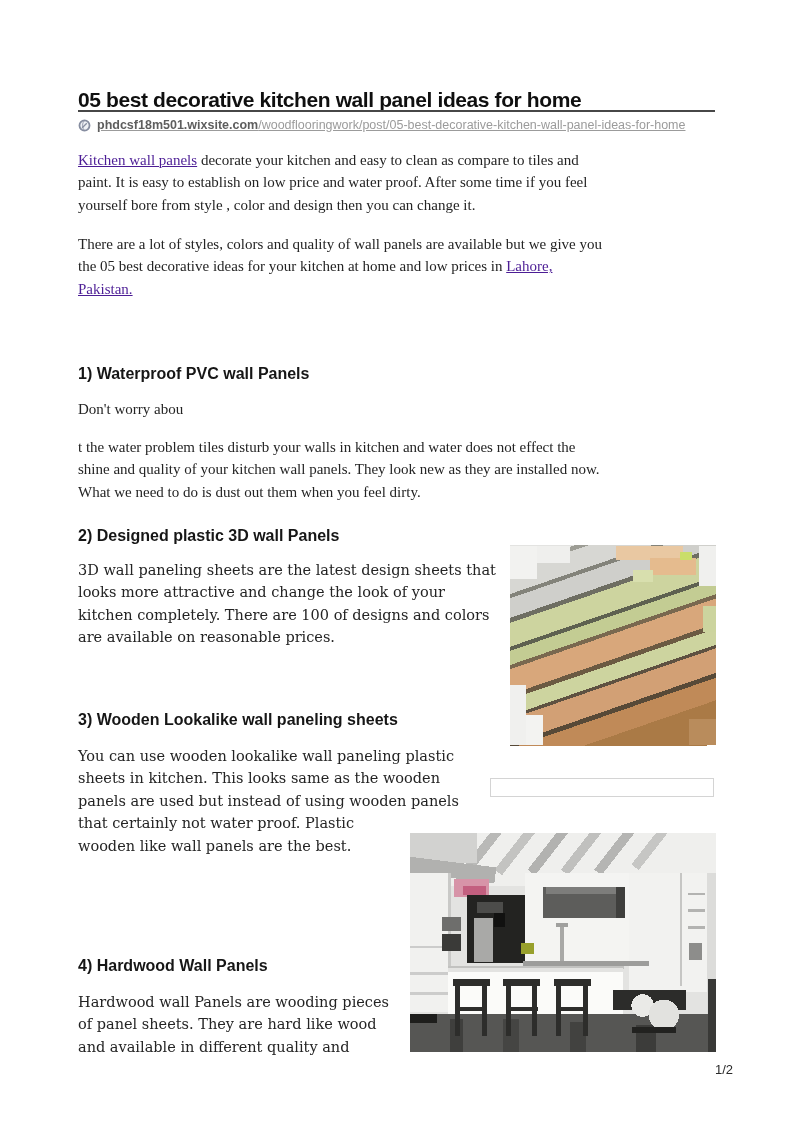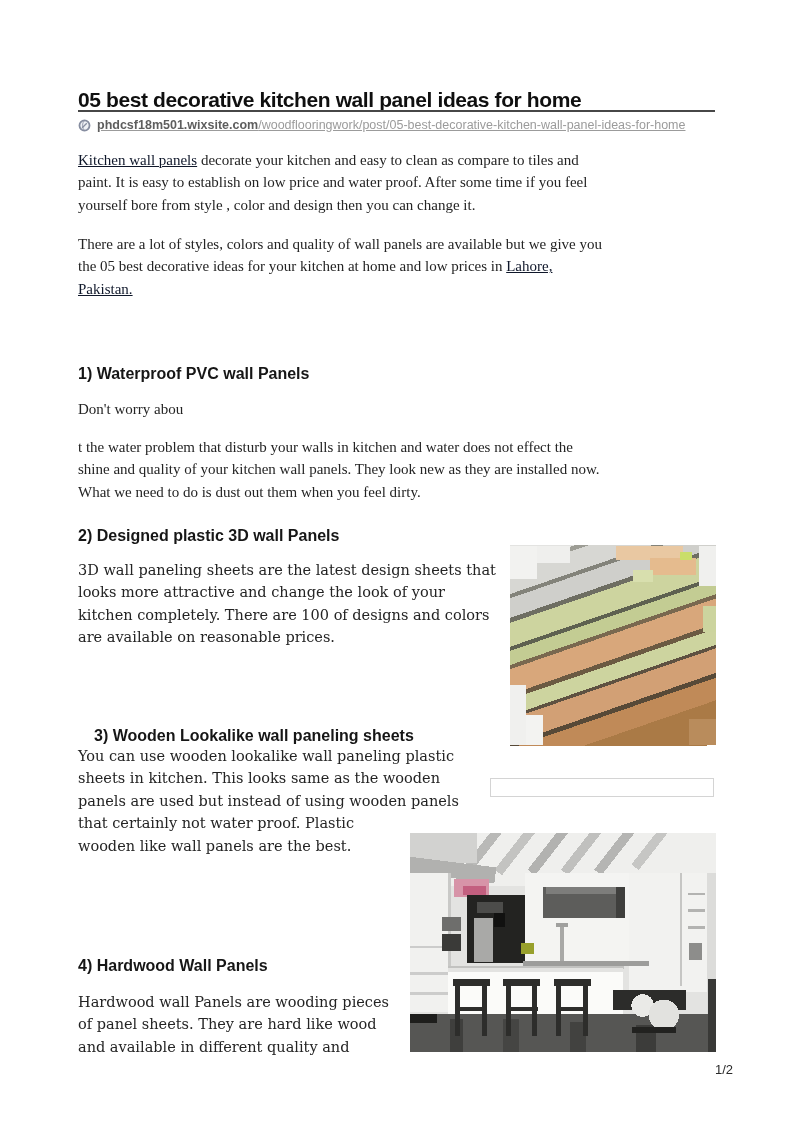--- a/index.html
+++ b/index.html
@@ -41,21 +41,21 @@
   .para-b{
     font-family:"DejaVu Serif", serif;
     font-size:14.5px;line-height:22.4px;
     white-space:pre;color:#242424;
   }
   .heading{
     font-family:Liberation Sans, sans-serif;
     font-weight:bold;font-size:16px;line-height:20px;
     color:#161616;white-space:pre;
   }
-  .body-link{color:#0f172a;text-decoration:underline;text-decoration-thickness:1px;cursor:pointer;}
+  .body-link{color:#4c1d95;text-decoration:underline;text-decoration-thickness:1px;cursor:pointer;}
   
   .fig{display:block;}
   .ph-box{
     left:490px;top:778px;width:224px;height:19px;
     background:#ffffff;border:1px solid #d4d4d4;
     box-sizing:border-box;
   }
   .page-indicator{
     right:60px;top:1062px;
     font-family:"Liberation Sans", sans-serif;
@@ -86,21 +86,21 @@
   <p class="abs para-a" style="left:78px;top:149px;width:690px;margin:0;"><a class="body-link">Kitchen wall panels</a><span> decorate your kitchen and easy to clean as compare to tiles and
 paint. It is easy to establish on low price and water proof. After some time if you feel
 yourself bore from style , color and design then you can change it.</span></p>
 
   <p class="abs para-a" style="left:78px;top:233px;width:690px;margin:0;"><span>There are a lot of styles, colors and quality of wall panels are available but we give you
 the 05 best decorative ideas for your kitchen at home and low prices in </span><a class="body-link">Lahore,
 Pakistan.</a></p>
 
   <h2 class="abs heading" style="left:78px;top:364px;margin:0;">1) Waterproof PVC wall Panels</h2>
   <p class="abs para-a" style="left:78px;top:398px;margin:0;">Don't worry abou</p>
-  <p class="abs para-a" style="left:78px;top:436px;width:690px;margin:0;">t the water problem that disturb your walls in kitchen and water does not effect the
+  <p class="abs para-a" style="left:78px;top:436px;width:690px;margin:0;">t the water problem tiles disturb your walls in kitchen and water does not effect the
 shine and quality of your kitchen wall panels. They look new as they are installed now.
 What we need to do is dust out them when you feel dirty.</p>
 
   <h2 class="abs heading" style="left:78px;top:526px;margin:0;">2) Designed plastic 3D wall Panels</h2>
   <p class="abs para-b" style="left:78px;top:559px;width:430px;margin:0;">3D wall paneling sheets are the latest design sheets that
 looks more attractive and change the look of your
 kitchen completely. There are 100 of designs and colors
 are available on reasonable prices.</p>
 
   <div class="abs" style="left:510px;top:545px;">
@@ -133,21 +133,21 @@
       <rect x="28.4" y="0" width="2.6" height="6" fill="#f0f0ee"></rect>
       <rect x="25.6" y="1" width="1.8" height="1.2" fill="#cade6a"></rect>
       <rect x="18.5" y="3.6" width="3" height="1.8" fill="#d8dfae"></rect>
       <rect x="29" y="9" width="2" height="4" fill="#ccd49e"></rect>
       <rect x="0" y="25.5" width="5" height="4.5" fill="#f3f3f1"></rect>
       <rect x="0" y="21" width="2.4" height="9" fill="#f0f0ee"></rect>
       <rect x="27" y="26" width="4" height="4" fill="#b98c5c"></rect>
     </svg>
   </div>
 
-  <h2 class="abs heading" style="left:78px;top:710px;margin:16px;">3) Wooden Lookalike wall paneling sheets</h2>
+  <h2 class="abs heading" style="left:78px;top:710px;margin:0;">3) Wooden Lookalike wall paneling sheets</h2>
   <p class="abs para-b" style="left:78px;top:745px;width:430px;margin:0;">You can use wooden lookalike wall paneling plastic
 sheets in kitchen. This looks same as the wooden
 panels are used but instead of using wooden panels
 that certainly not water proof. Plastic
 wooden like wall panels are the best.</p>
 
   <div class="abs ph-box"></div>
 
   <div class="abs" style="left:410px;top:833px;">
     <svg class="fig" width="306" height="219" viewBox="0 0 46 33" shape-rendering="crispEdges" role="img" aria-label="Pixelated desaturated photo of a modern white kitchen with island and three bar stools">

